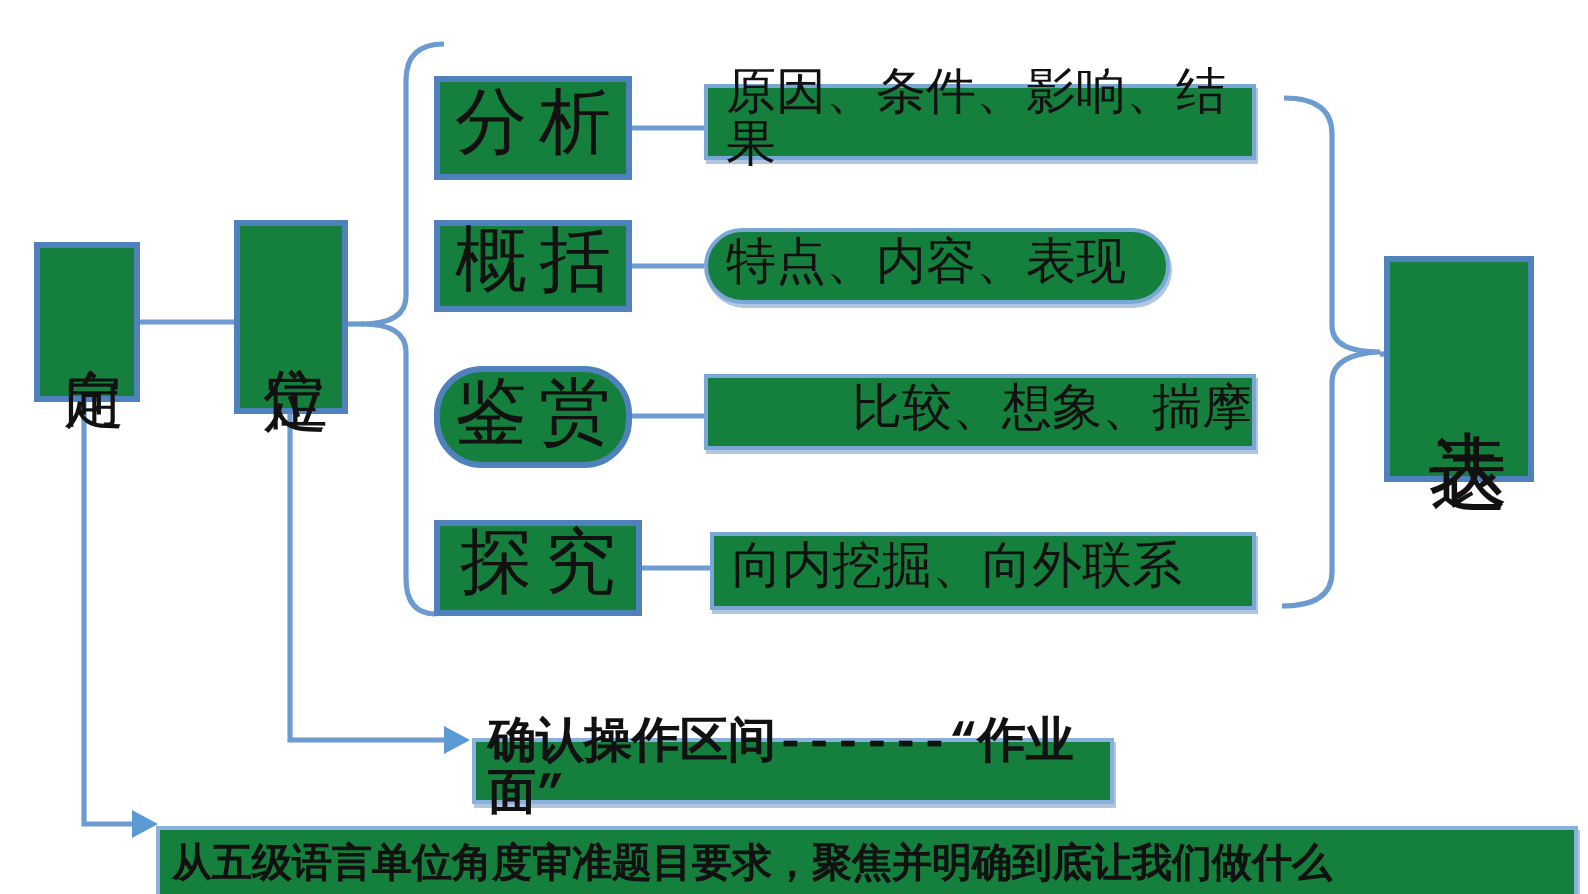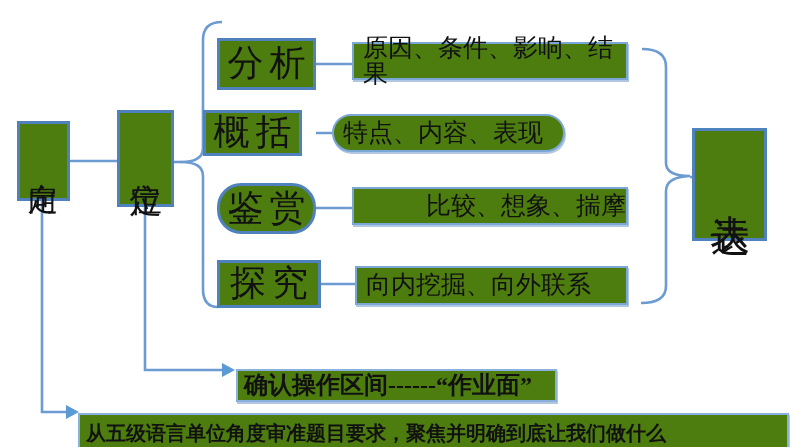--- a/index.html
+++ b/index.html
@@ -2,24 +2,24 @@
 <html><head>
 <meta charset="utf-8">
 <style>
   html,body{margin:0;padding:0;background:#fff;}
   #canvas{
     position:relative;width:794px;height:447px;background:#ffffff;overflow:hidden;
     font-family:"Liberation Serif","DejaVu Serif",serif;color:#111;
   }
   #wires{position:absolute;left:0;top:0;z-index:0;}
   .box{
-    position:absolute;box-sizing:border-box;background:#4d7c0f;
+    position:absolute;box-sizing:border-box;background:#15803d;
     border:3px solid #4f81bd;
     display:flex;align-items:center;justify-content:center;
-    z-index:1;line-height:1.05;
+    z-index:1;line-height:1.05;font-family:Liberation Mono, monospace;
   }
   .vtext{
     writing-mode:vertical-rl;text-orientation:upright;
     letter-spacing:2px;
   }
   .stage{font-size:30px;}
   .op{font-size:36px;letter-spacing:6px;padding-left:6px;}
   .detail{
     border:2px solid #7aa7d6;
     box-shadow:1px 2px 0 rgba(79,129,189,.45);
@@ -62,34 +62,34 @@
     <span>定向</span>
   </div>
 
   <div class="box stage vtext" style="left:117px;top:110px;width:57px;height:97px;font-size:32px;">
     <span>定位</span>
   </div>
 
   <div class="box op" style="left:217px;top:38px;width:99px;height:52px;">
     <span>分析</span>
   </div>
-  <div class="box op" style="left:203px;top:110px;width:99px;height:46px;text-align:right;">
+  <div class="box op" style="left:217px;top:110px;width:99px;height:46px;text-align:right;">
     <span>概括</span>
   </div>
   <div class="box op" style="left:217px;top:183px;width:99px;height:51px;border-radius:24px;">
     <span>鉴赏</span>
   </div>
   <div class="box op" style="left:217px;top:260px;width:104px;height:48px;">
     <span>探究</span>
   </div>
 
   <div class="box detail" style="left:352px;top:42px;width:276px;height:38px;align-items:center;">
     <span>原因、条件、影响、结果</span>
   </div>
-  <div class="box detail" style="left:332px;top:114px;width:233px;height:38px;border-radius:19px;">
+  <div class="box detail" style="left:352px;top:114px;width:233px;height:38px;border-radius:19px;">
     <span>特点、内容、表现</span>
   </div>
   <div class="box detail" style="left:352px;top:187px;width:276px;height:38px;justify-content:flex-end;">
     <span>比较、想象、揣摩</span>
   </div>
   <div class="box detail" style="left:355px;top:266px;width:273px;height:39px;">
     <span>向内挖掘、向外联系</span>
   </div>
 
   <div class="box vtext" style="left:692px;top:128px;width:75px;height:113px;font-size:40px;">

